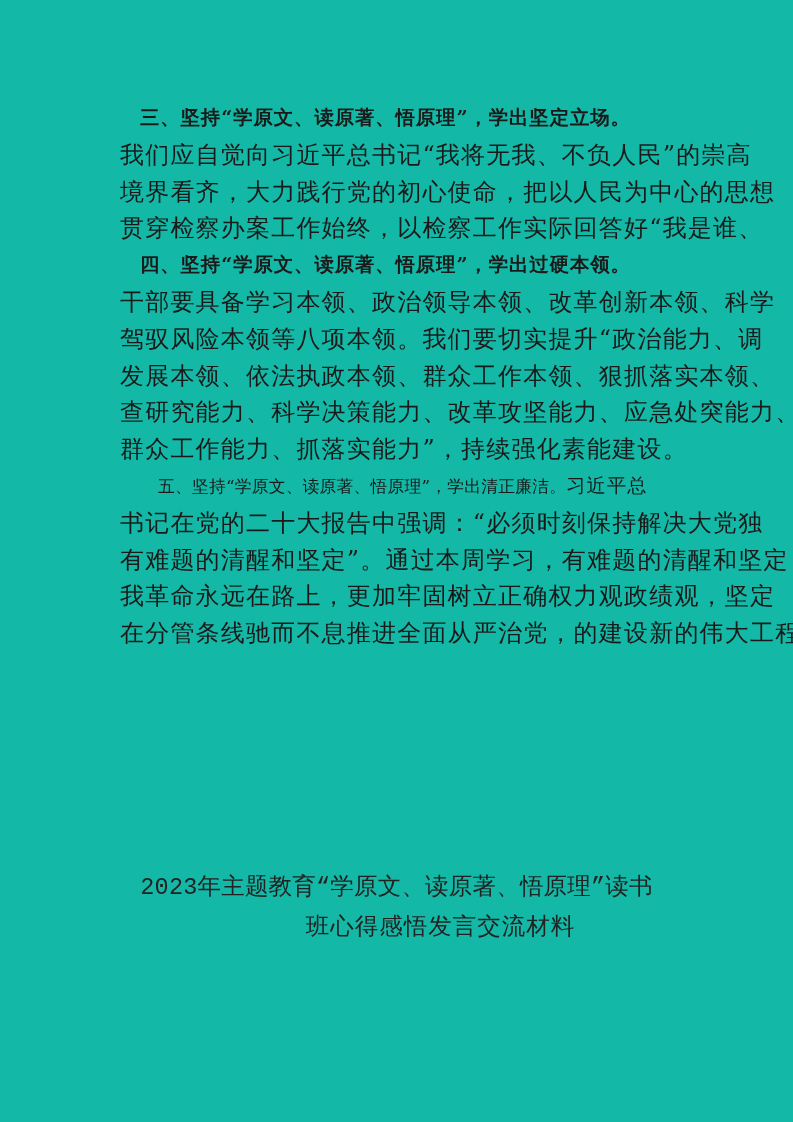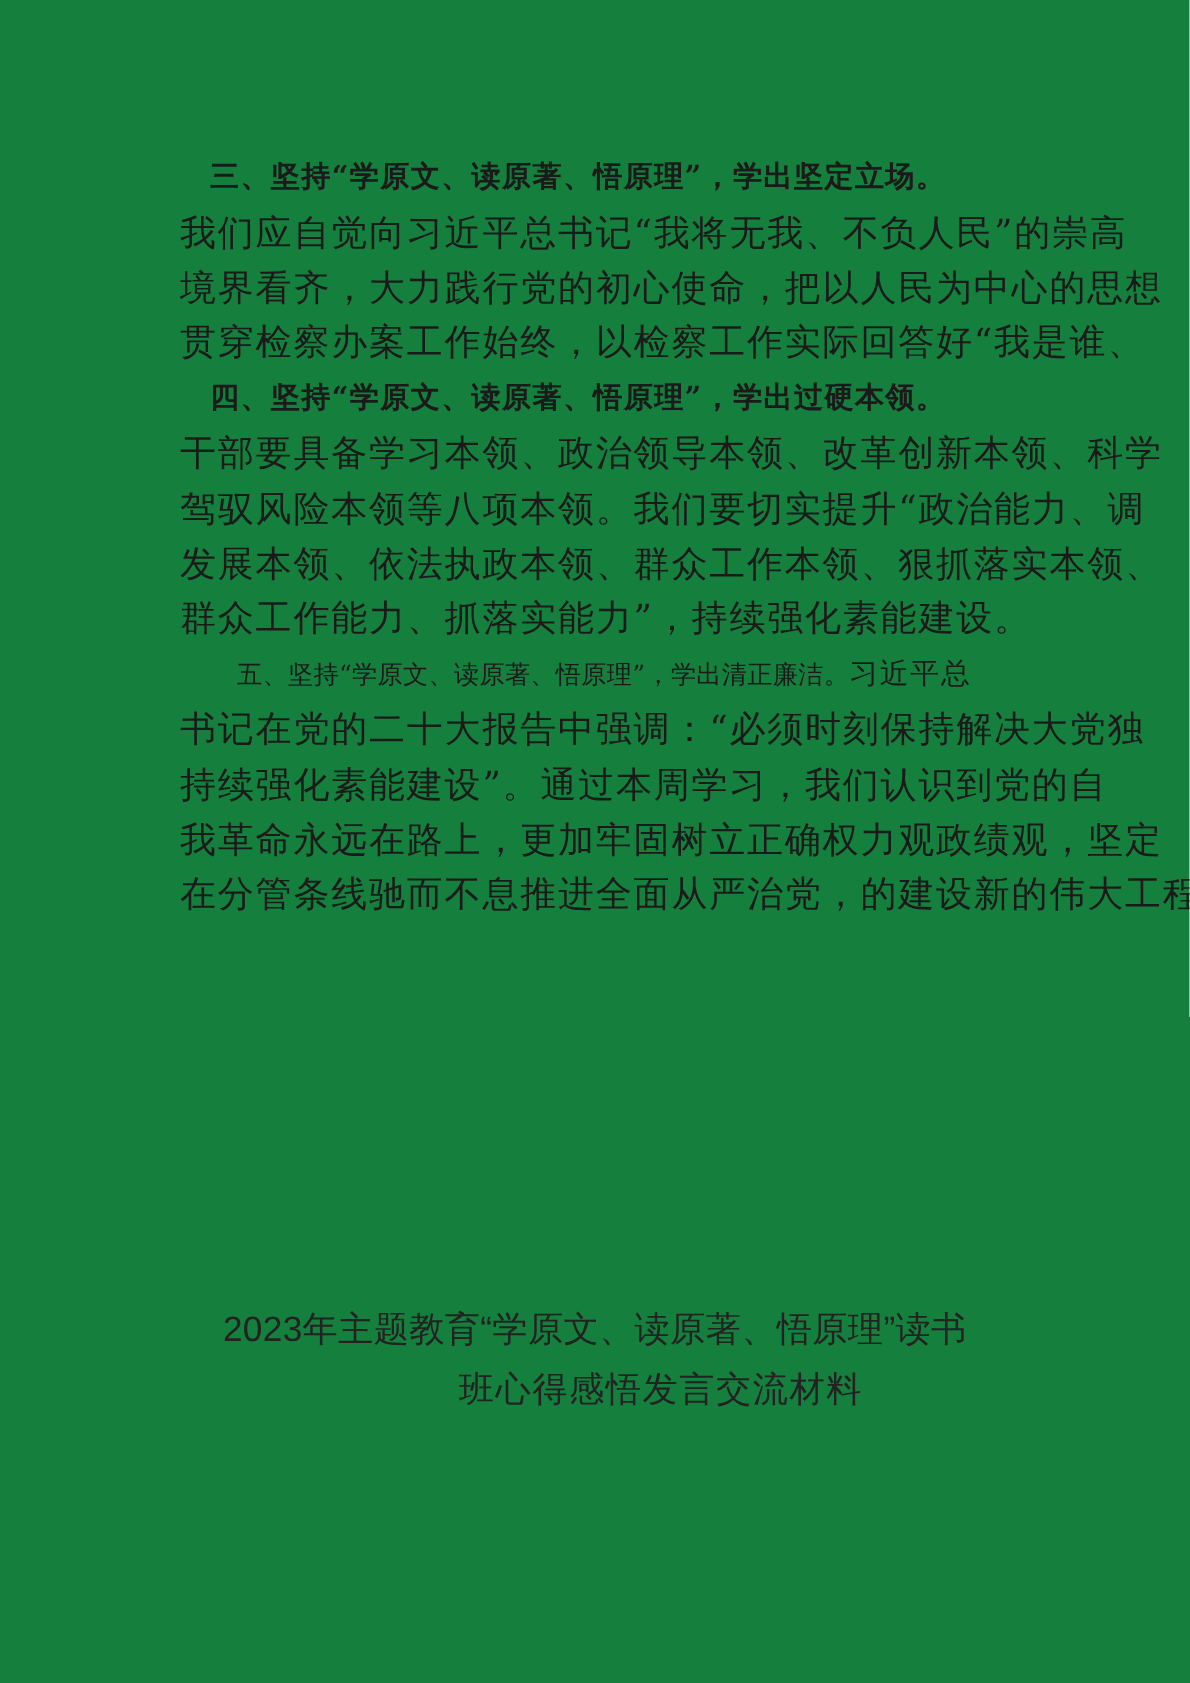--- a/index.html
+++ b/index.html
@@ -1,47 +1,48 @@
 <!DOCTYPE html>
 <html><head>
 <meta charset="utf-8">
 <style>
   html, body { margin: 0; padding: 0; background: #ffffff; }
   body { width: 793px; height: 1122px; position: relative; overflow: hidden;
          font-family: "DejaVu Serif", "Liberation Serif", serif; color: #1a1a1a; }
-  .page { position: absolute; left: 0; top: 0; width: 793px; height: 1122px; background: #15803d; }
+  .page { position: absolute; left: 0; top: 0; width: 793px; height: 1122px; background: #14b8a6; }
   .body-text { position: absolute; left: 120px; top: 100px; width: 556px; }
   .line { height: 36.8px; line-height: 36.8px; font-size: 24px; white-space: nowrap;
           letter-spacing: 1.2px; overflow: visible; }
   .heading { font-weight: bold; padding-left: 20px; letter-spacing: 0.9px; font-size: 19.4px; }
   .plain-heading { padding-left: 38px; font-size: 16.8px; letter-spacing: 0.2px; }
   .plain-heading .tail { font-size: 19.2px; letter-spacing: 1.2px; margin-top: 10px; }
   .title { position: absolute; left: 0; width: 793px; text-align: center;
-           font-family: Liberation Sans, sans-serif; font-size: 23.5px; color: #222; }
+           font-family: Liberation Mono, monospace; font-size: 23.5px; color: #222; }
   .title1 { top: 870px; letter-spacing: 0.2px; }
   .title2 { top: 910px; letter-spacing: 1px; padding-left: 44px; }
 </style>
 </head>
 <body>
 
 <div class="page">
   <div class="body-text">
     <div class="line heading">三、坚持“学原文、读原著、悟原理”，学出坚定立场。</div>
     <div class="line">我们应自觉向习近平总书记“我将无我、不负人民”的崇高</div>
     <div class="line">境界看齐，大力践行党的初心使命，把以人民为中心的思想</div>
     <div class="line">贯穿检察办案工作始终，以检察工作实际回答好“我是谁、</div>
 
     <div class="line heading">四、坚持“学原文、读原著、悟原理”，学出过硬本领。</div>
     <div class="line">干部要具备学习本领、政治领导本领、改革创新本领、科学</div>
     <div class="line">驾驭风险本领等八项本领。我们要切实提升“政治能力、调</div>
     <div class="line">发展本领、依法执政本领、群众工作本领、狠抓落实本领、</div>
+    <div class="line">查研究能力、科学决策能力、改革攻坚能力、应急处突能力、</div>
     <div class="line">群众工作能力、抓落实能力”，持续强化素能建设。</div>
 
     <div class="line plain-heading"><span>五、坚持“学原文、读原著、悟原理”，学出清正廉洁。</span><span class="tail">习近平总</span></div>
     <div class="line">书记在党的二十大报告中强调：“必须时刻保持解决大党独</div>
-    <div class="line">持续强化素能建设”。通过本周学习，我们认识到党的自</div>
+    <div class="line">有难题的清醒和坚定”。通过本周学习，有难题的清醒和坚定</div>
     <div class="line">我革命永远在路上，更加牢固树立正确权力观政绩观，坚定</div>
     <div class="line">在分管条线驰而不息推进全面从严治党，的建设新的伟大工程</div>
   </div>
 
   <div class="title title1">2023年主题教育“学原文、读原著、悟原理”读书</div>
   <div class="title title2">班心得感悟发言交流材料</div>
 </div>
 
 </body></html>

